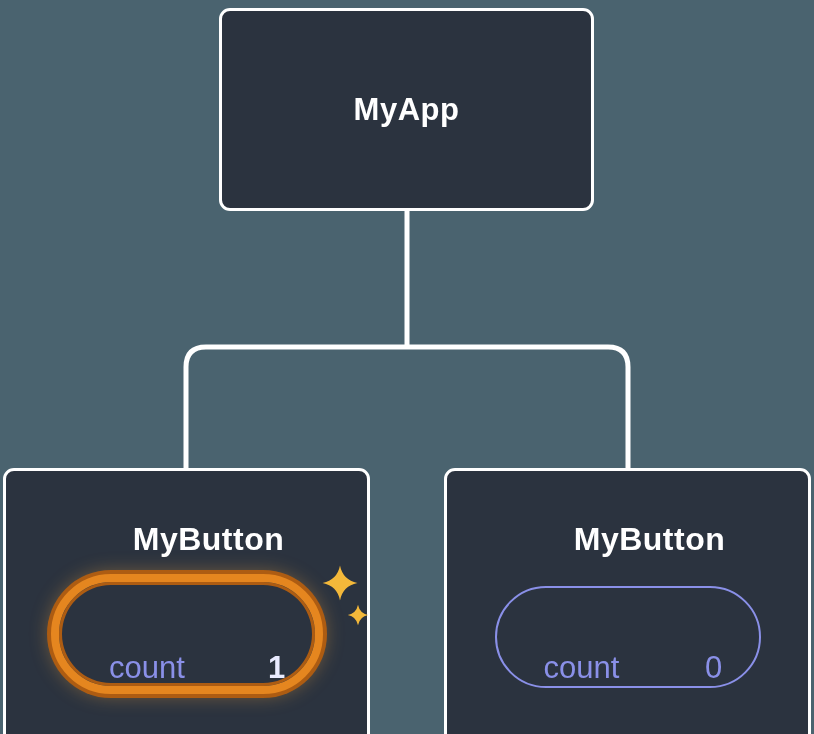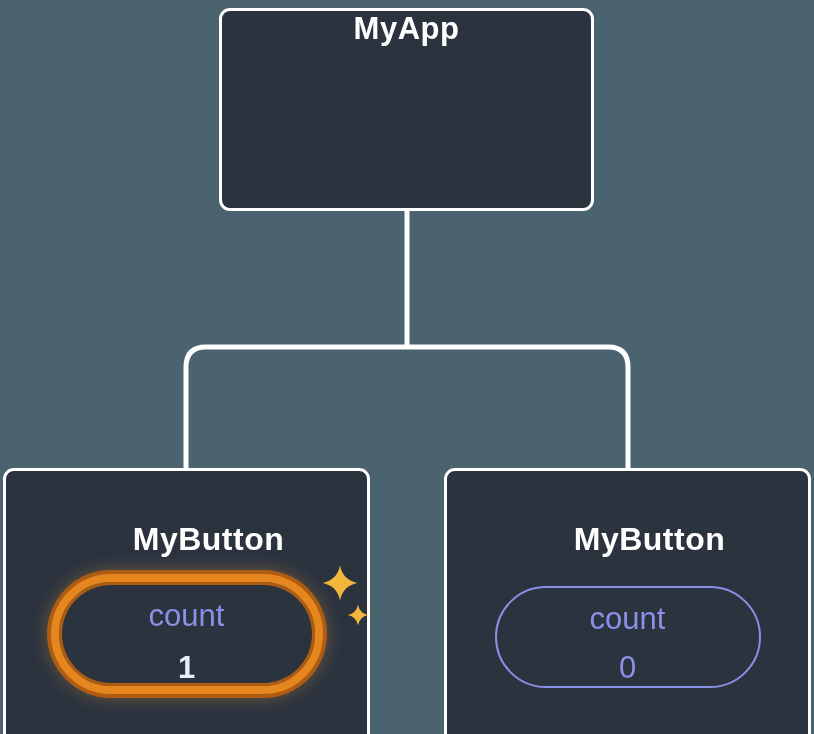--- a/index.html
+++ b/index.html
@@ -43,21 +43,21 @@
   .node {
     position: absolute;
     background: var(--node-fill);
     border: 3px solid var(--node-border);
     border-radius: 11px;
   }
   .root-node {
     left: 219px; top: 8px;
     width: 375px; height: 203px;
     display: flex;
-    align-items: flex-start;
+    align-items: center;
     justify-content: center;
   }
   .node-label {
     color: var(--label-text);
     font-size: 31px;
     font-weight: bold;
     letter-spacing: 0.5px;
   }
   .child-node {
     top: 468px;
@@ -66,23 +66,22 @@
     display: flex;
     flex-direction: column;
     align-items: center;
   }
   .child-left  { left: 3px; }
   .child-right { left: 444px; }
   .child-node .node-label { margin-top: 50px; font-size: 32px; margin-left: 44px; }
 
   .state-pill {
     display: flex;
-    align-items: center;
+    align-items: flex-end;
     background: var(--node-fill);
-    flex-direction: column;
   }
   .pill-section {
     display: flex;
     align-items: center;
     justify-content: center;
   }
   .state-key {
     color: var(--state-text);
     font-size: 31px;
   }

